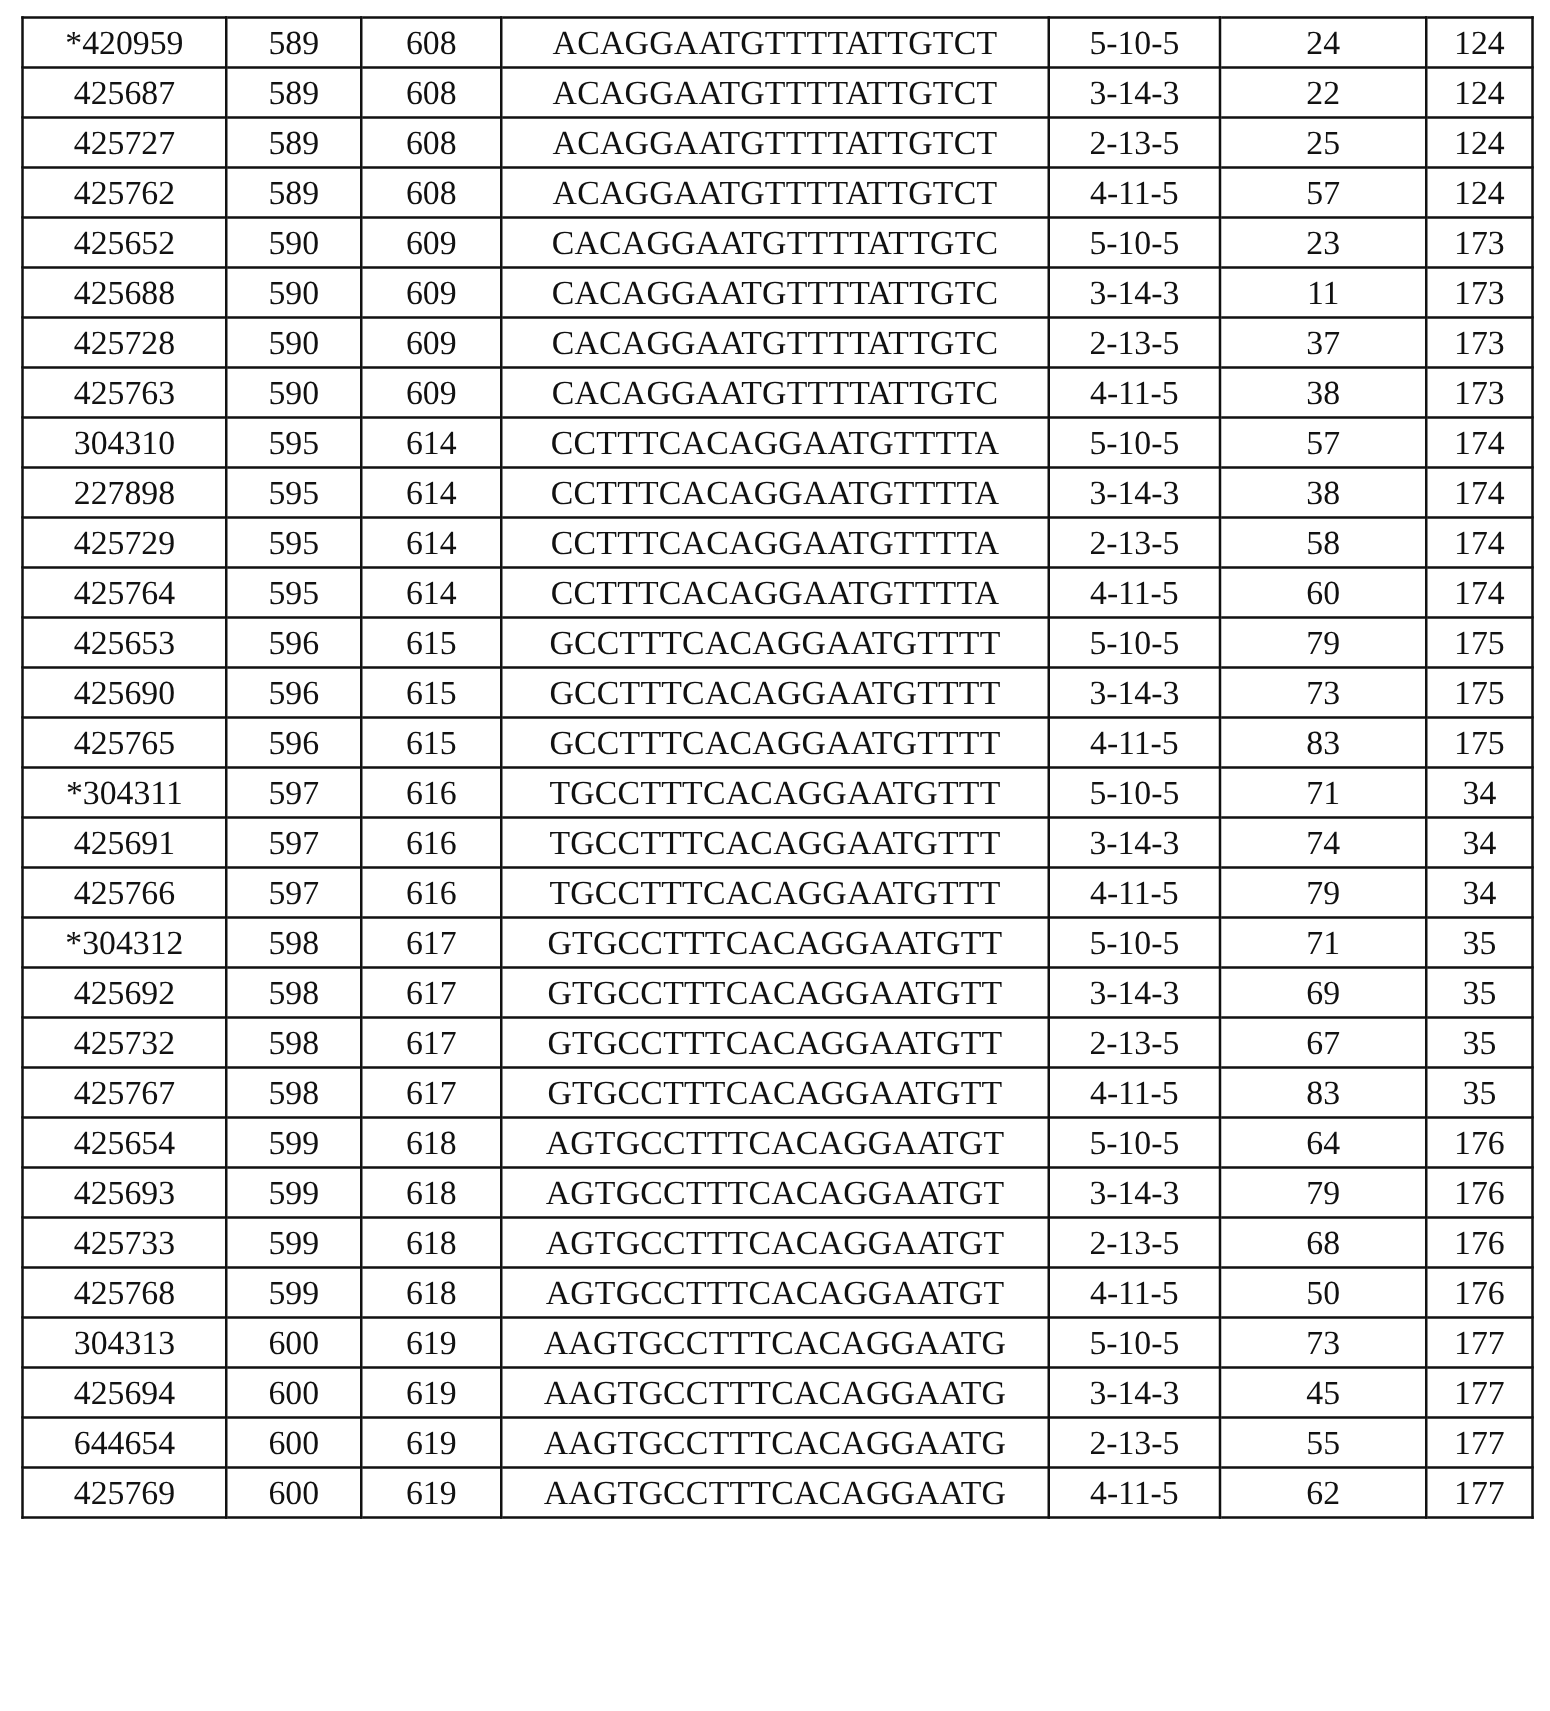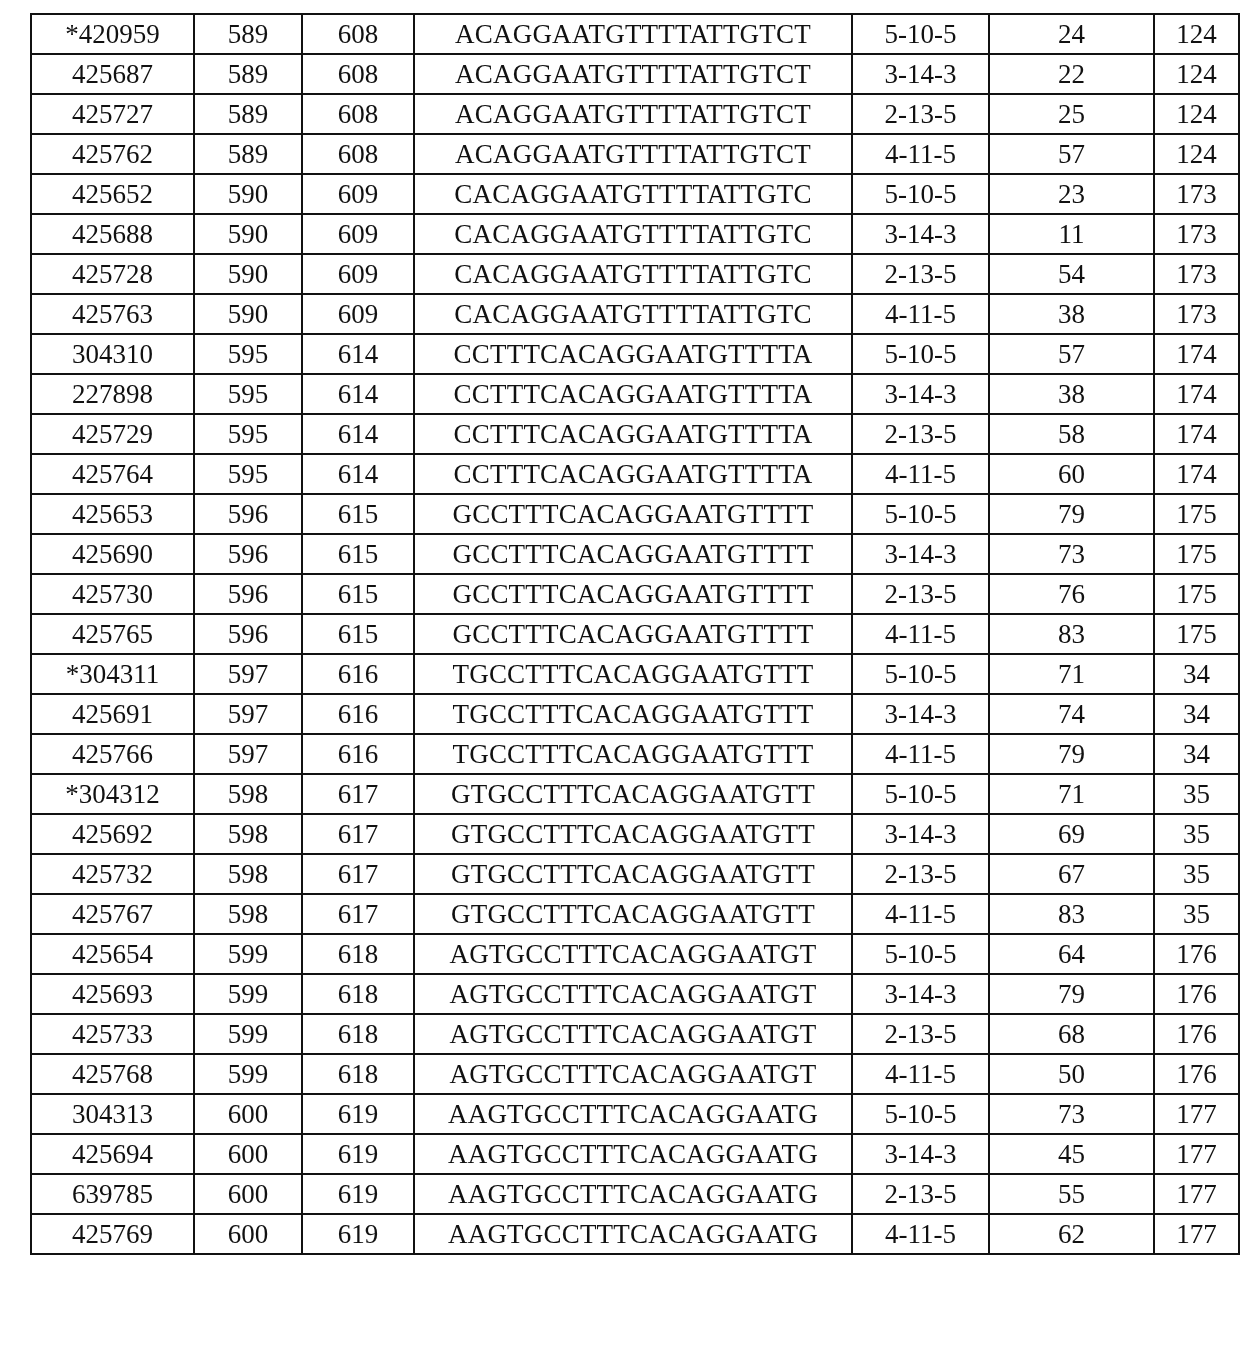--- a/index.html
+++ b/index.html
@@ -10,21 +10,21 @@
     body {
       width: 1240px;
       height: 1369px;
       position: relative;
       overflow: hidden;
       font-family: "Liberation Serif", "DejaVu Serif", serif;
       color: #111111;
     }
     .doc-table {
       position: absolute;
-      left: 30px;
+      left: 17px;
       top: 13px;
       border-collapse: collapse;
       table-layout: fixed;
       width: 1208px;
     }
     .doc-table td {
       border: 2px solid #111111;
       height: 38px;
       padding: 0;
       font-size: 27px;
@@ -110,21 +110,21 @@
         <td>3-14-3</td>
         <td>11</td>
         <td>173</td>
       </tr>
       <tr>
         <td>425728</td>
         <td>590</td>
         <td>609</td>
         <td class="seq">CACAGGAATGTTTTATTGTC</td>
         <td>2-13-5</td>
-        <td>54</td>
+        <td>37</td>
         <td>173</td>
       </tr>
       <tr>
         <td>425763</td>
         <td>590</td>
         <td>609</td>
         <td class="seq">CACAGGAATGTTTTATTGTC</td>
         <td>4-11-5</td>
         <td>38</td>
         <td>173</td>
@@ -177,29 +177,20 @@
       <tr>
         <td>425690</td>
         <td>596</td>
         <td>615</td>
         <td class="seq">GCCTTTCACAGGAATGTTTT</td>
         <td>3-14-3</td>
         <td>73</td>
         <td>175</td>
       </tr>
       <tr>
-        <td>425730</td>
-        <td>596</td>
-        <td>615</td>
-        <td class="seq">GCCTTTCACAGGAATGTTTT</td>
-        <td>2-13-5</td>
-        <td>76</td>
-        <td>175</td>
-      </tr>
-      <tr>
         <td>425765</td>
         <td>596</td>
         <td>615</td>
         <td class="seq">GCCTTTCACAGGAATGTTTT</td>
         <td>4-11-5</td>
         <td>83</td>
         <td>175</td>
       </tr>
       <tr>
         <td>*304311</td>
@@ -312,21 +303,21 @@
       <tr>
         <td>425694</td>
         <td>600</td>
         <td>619</td>
         <td class="seq">AAGTGCCTTTCACAGGAATG</td>
         <td>3-14-3</td>
         <td>45</td>
         <td>177</td>
       </tr>
       <tr>
-        <td>639785</td>
+        <td>644654</td>
         <td>600</td>
         <td>619</td>
         <td class="seq">AAGTGCCTTTCACAGGAATG</td>
         <td>2-13-5</td>
         <td>55</td>
         <td>177</td>
       </tr>
       <tr>
         <td>425769</td>
         <td>600</td>

